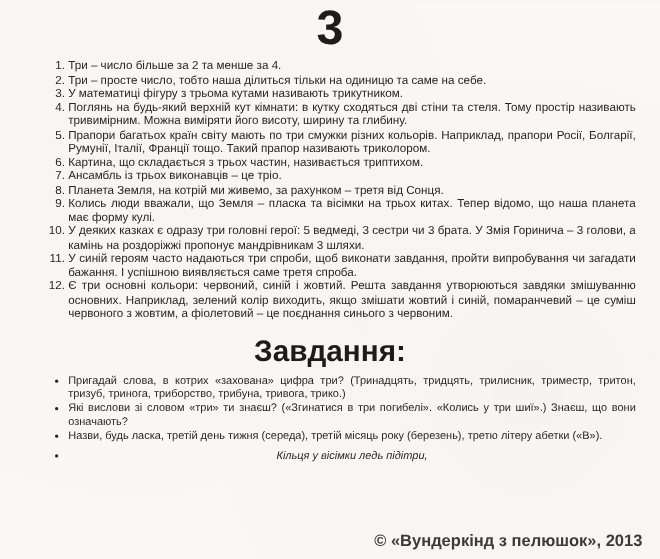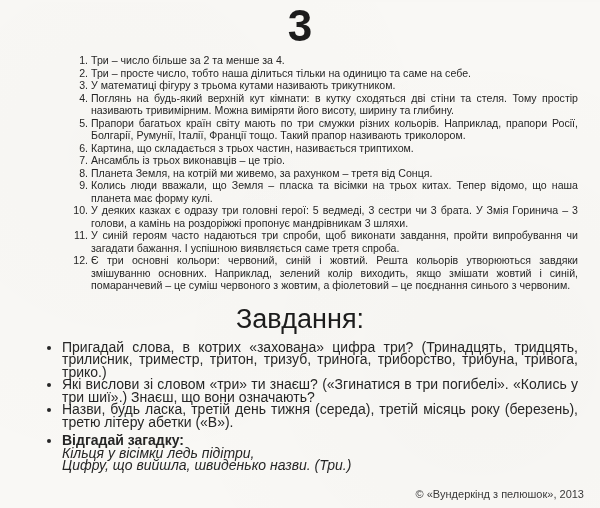--- a/index.html
+++ b/index.html
@@ -21,63 +21,64 @@
   .big-number{
     margin:2px 0 4px 0;
     text-align:center;
     font-size:44px;
     line-height:48px;
     font-weight:700;
     color:#1c1c1c;
   }
   ol.facts{
     margin:0 22px 0 0;
-    padding:0 0 0 91px;
+    padding:0 0 0 62px;
     font-size:10.6px;
     line-height:12.5px;
   }
   ol.facts li{
     text-align:justify;
     color:#262626;
   }
   .tasks-heading{
     margin:12px 0 7px 0;
     text-align:center;
     font-size:27px;
     line-height:30px;
-    font-weight:400;
+    font-weight:700;
     color:#1c1c1c;
   }
   ul.tasks{
     margin:0 22px 0 0;
     padding:0 0 0 62px;
-    font-size:14px;
+    font-size:10px;
     line-height:12.5px;
     list-style:disc;
   }
   ul.tasks li{
     text-align:justify;
     color:#262626;
   }
   ul.riddle{
     margin-top:6px;
   }
   .riddle-label{
     font-weight:700;
   }
   .riddle-line{
     font-style:italic;
-    text-align:left;
+    text-align:center;
   }
   .copyright{
     position:absolute;
     right:16px;
     bottom:10px;
-    font-size:11px;
+    font-size:15px;
     color:#3a3a3a;
+    font-weight:bold;
   }
 </style>
 </head>
 <body>
 
 <div class="page">
 
   <div class="big-number">3</div>
 
   <ol class="facts">
@@ -85,34 +86,32 @@
     <li>Три – просте число, тобто наша ділиться тільки на одиницю та саме на себе.</li>
     <li>У математиці фігуру з трьома кутами називають трикутником.</li>
     <li>Поглянь на будь-який верхній кут кімнати: в кутку сходяться дві стіни та стеля. Тому простір називають тривимірним. Можна виміряти його висоту, ширину та глибину.</li>
     <li>Прапори багатьох країн світу мають по три смужки різних кольорів. Наприклад, прапори Росії, Болгарії, Румунії, Італії, Франції тощо. Такий прапор називають триколором.</li>
     <li>Картина, що складається з трьох частин, називається триптихом.</li>
     <li>Ансамбль із трьох виконавців – це тріо.</li>
     <li>Планета Земля, на котрій ми живемо, за рахунком – третя від Сонця.</li>
     <li>Колись люди вважали, що Земля – пласка та вісімки на трьох китах. Тепер відомо, що наша планета має форму кулі.</li>
     <li>У деяких казках є одразу три головні герої: 5 ведмеді, 3 сестри чи 3 брата. У Змія Горинича – 3 голови, а камінь на роздоріжжі пропонує мандрівникам 3 шляхи.</li>
     <li>У синій героям часто надаються три спроби, щоб виконати завдання, пройти випробування чи загадати бажання. І успішною виявляється саме третя спроба.</li>
-    <li>Є три основні кольори: червоний, синій і жовтий. Решта кольорів утворюються завдяки змішуванню основ­них. Наприклад, зелений колір виходить, якщо змішати жовтий і синій, помаранчевий – це суміш червоного з жовтим, а фіолетовий – це поєднання синього з червоним.</li>
+    <li>Є три основні кольори: червоний, синій і жовтий. Решта завдання утворюються завдяки змішуванню основ­них. Наприклад, зелений колір виходить, якщо змішати жовтий і синій, помаранчевий – це суміш червоного з жовтим, а фіолетовий – це поєднання синього з червоним.</li>
   </ol>
 
   <div class="tasks-heading">Завдання:</div>
 
   <ul class="tasks">
     <li>Пригадай слова, в котрих «захована» цифра три? (Тринадцять, тридцять, трилисник, триместр, тритон, тризуб, тринога, триборство, трибуна, тривога, трико.)</li>
     <li>Які вислови зі словом «три» ти знаєш? («Згинатися в три погибелі». «Колись у три шиї».) Знаєш, що вони означають?</li>
     <li>Назви, будь ласка, третій день тижня (середа), третій місяць року (березень), третю літеру абетки («В»).</li>
   </ul>
 
   <ul class="tasks riddle">
     <li>
-      <div class="riddle-label">Відгадай загадку:</div>
       <div class="riddle-line">Кільця у вісімки ледь підітри,</div>
-      <div class="riddle-line">Цифру, що вийшла, швиденько назви. (Три.)</div>
     </li>
   </ul>
 
   <div class="copyright">© «Вундеркінд з пелюшок», 2013</div>
 
 </div>
 
 </body></html>

